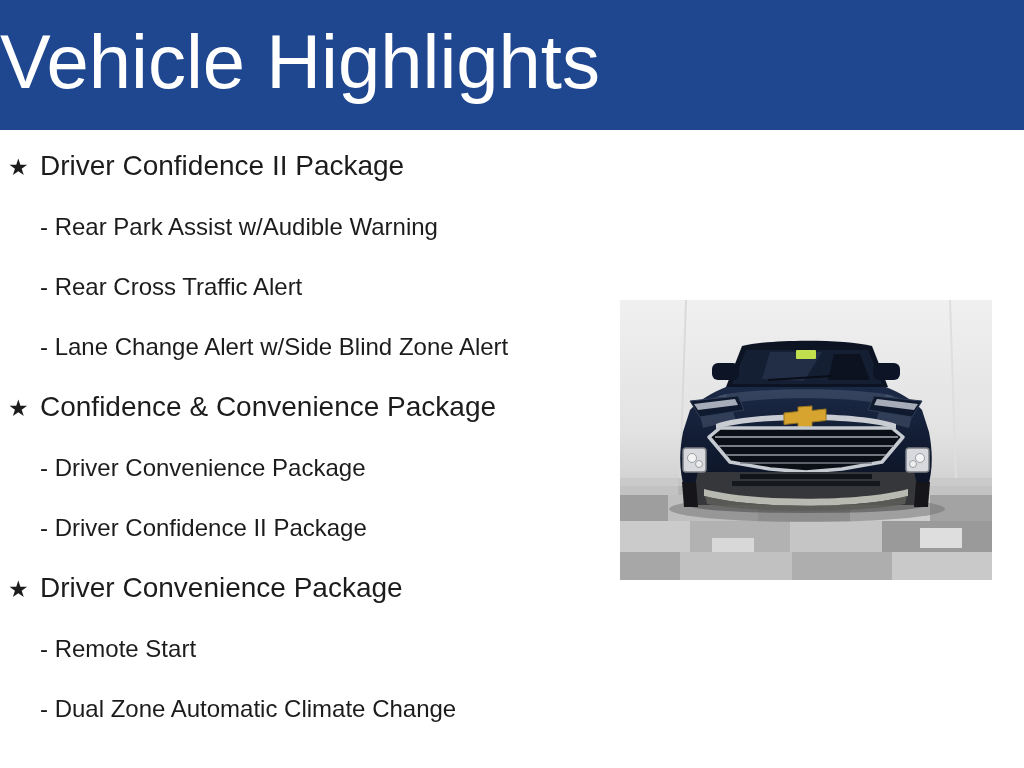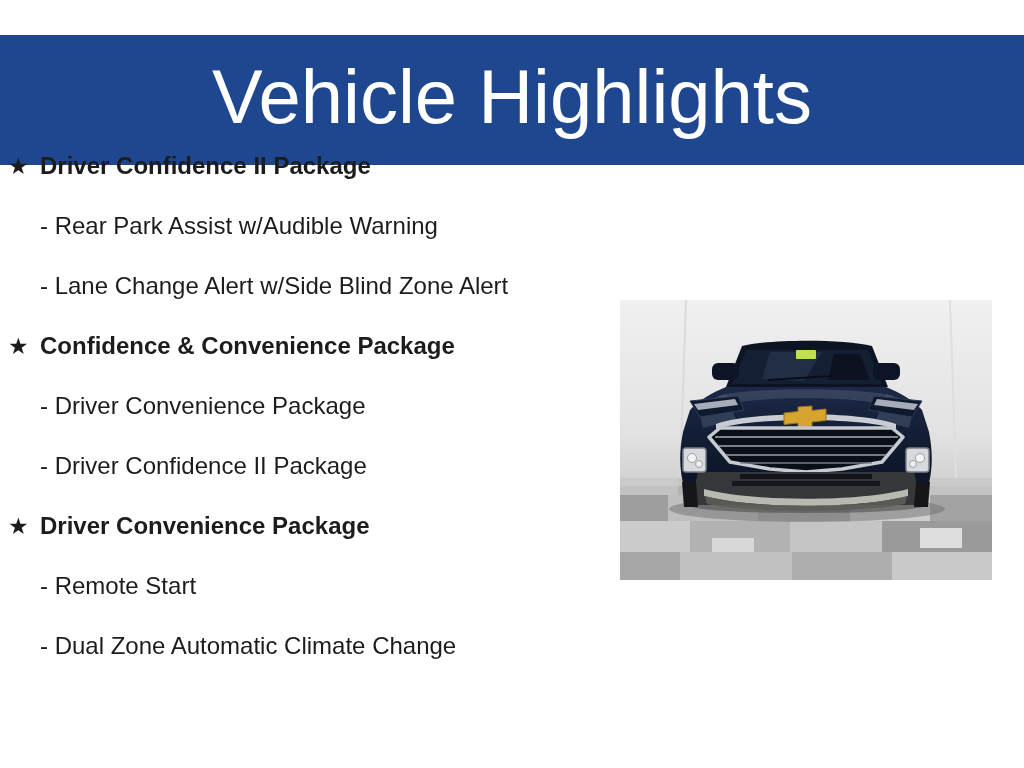--- a/index.html
+++ b/index.html
@@ -12,21 +12,21 @@
   html,body{width:1024px;height:768px;overflow:hidden;}
   body{
     background:var(--page-bg);
     font-family:"Liberation Sans","DejaVu Sans",sans-serif;
     color:var(--body-text);
     position:relative;
   }
   .header{
     position:absolute;left:0;top:0;width:1024px;height:130px;
     background:var(--header-bg);
-    display:flex;align-items:center;justify-content:center;margin-top:35px;
+    display:flex;align-items:center;
   }
   .header h1{
     color:var(--header-text);
     font-size:76px;
     font-weight:normal;
     letter-spacing:0px;
     line-height:1;
     padding-bottom:6px;
   }
   .content{
@@ -40,22 +40,21 @@
     margin-bottom:24px;
   }
   .star{
     width:32px;
     flex:0 0 32px;
     font-family:"DejaVu Sans",sans-serif;
     font-size:23px;
     color:var(--body-text);
   }
   .pkg-label{
-    font-size:24px;
-    font-weight:bold;
+    font-size:28px;
   }
   .feat{
     font-size:24px;
     line-height:36px;
     margin:0 0 24px 32px;
     max-width:548px;
   }
   .photo{
     position:absolute;left:620px;top:300px;width:372px;height:280px;
   }
@@ -68,20 +67,21 @@
   <h1>Vehicle Highlights</h1>
 </div>
 
 <div class="content">
 
   <div class="pkg">
     <span class="star">★</span>
     <span class="pkg-label">Driver Confidence II Package</span>
   </div>
   <p class="feat">- Rear Park Assist w/Audible Warning</p>
+  <p class="feat">- Rear Cross Traffic Alert</p>
   <p class="feat">- Lane Change Alert w/Side Blind Zone Alert</p>
 
   <div class="pkg">
     <span class="star">★</span>
     <span class="pkg-label">Confidence &amp; Convenience Package</span>
   </div>
   <p class="feat">- Driver Convenience Package</p>
   <p class="feat">- Driver Confidence II Package</p>
 
   <div class="pkg">

